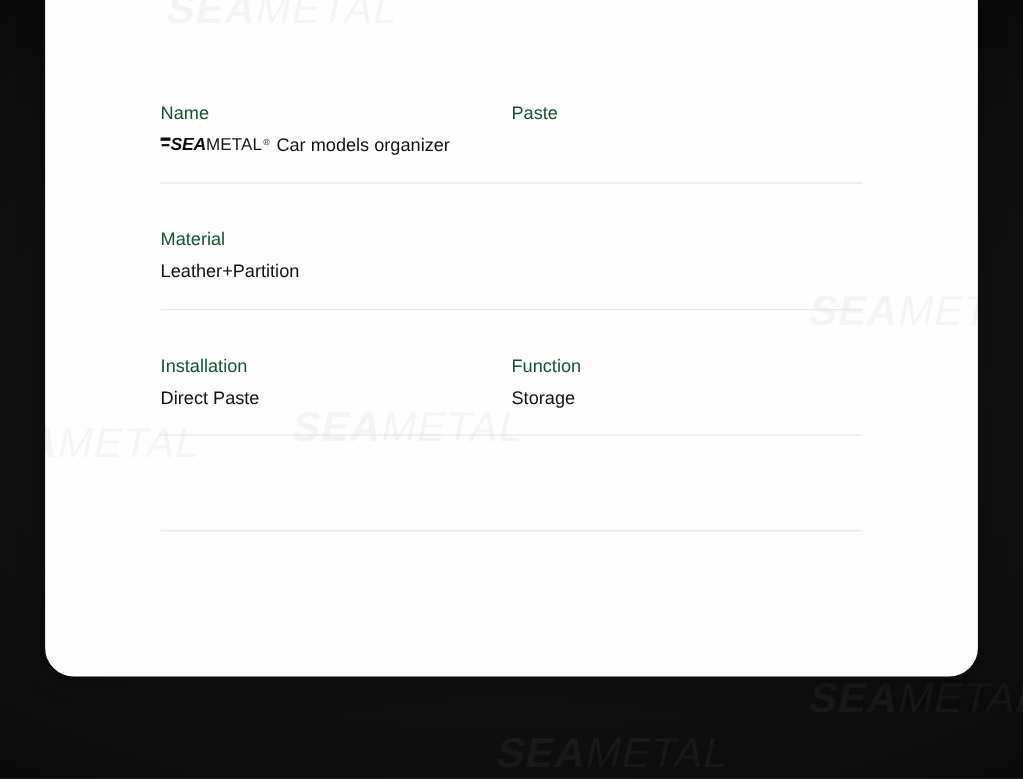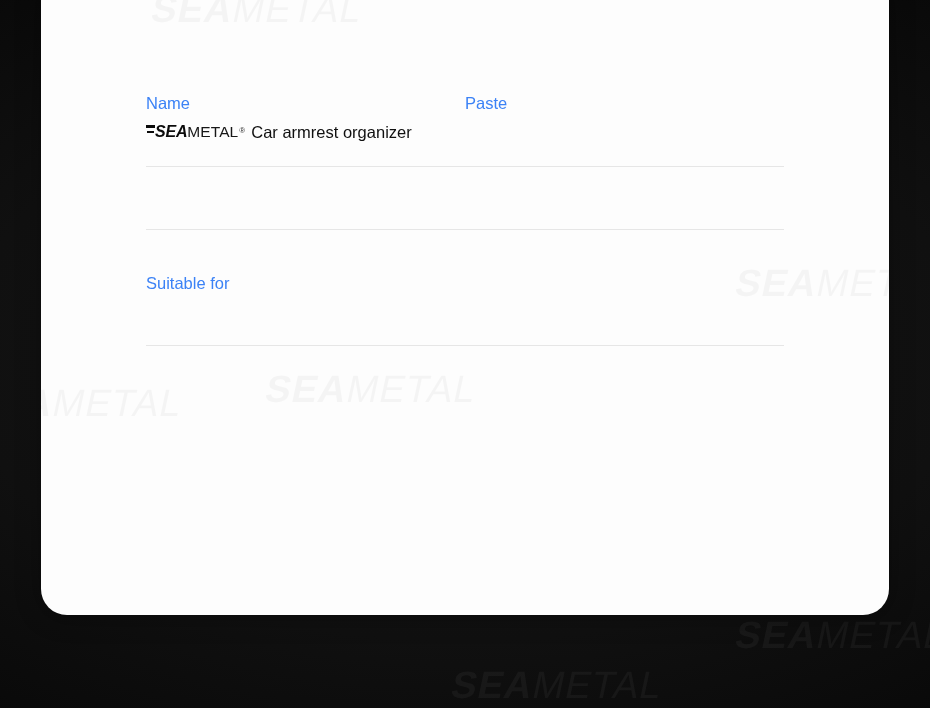--- a/index.html
+++ b/index.html
@@ -73,21 +73,21 @@
   .spec-row.r2 { padding-top: 40px; }
   .spec-row.r3 { padding-top: 40px; }
   .spec-row.r4 { padding-top: 42px; padding-bottom: 44px; }
 
   .spec-cell {
     width: 50%;
     padding-right: 14px;
   }
   .spec-label {
     font-size: 16.5px;
-    color: #3b82f6;
+    color: #14532d;
     line-height: 1.35;
     margin-bottom: 7px;
     font-weight: 400;
   }
   .spec-value {
     font-size: 16.5px;
     color: #101010;
     line-height: 1.35;
     font-weight: 400;
     display: flex;
@@ -177,36 +177,49 @@
 
       <div class="spec-row r1">
         <div class="spec-cell">
           <div class="spec-label">Name</div>
           <div class="spec-value">
             <span class="brandmark">
               <span class="bm-sea">SEA</span>
                 <span class="bm-metal">METAL</span>
                 <span class="bm-reg">®</span>
             </span>
-            <span>Car armrest organizer</span>
+            <span>Car models organizer</span>
           </div>
         </div>
         <div class="spec-cell">
           <div class="spec-label">Paste</div>
         </div>
       </div>
 
       <div class="spec-row r2">
         <div class="spec-cell">
-        </div>
-      </div>
-
+          <div class="spec-label">Material</div>
+          <div class="spec-value">Leather+Partition</div>
+        </div>
+        <div class="spec-cell">
+        </div>
+      </div>
+
+      <div class="spec-row r3">
+        <div class="spec-cell">
+          <div class="spec-label">Installation</div>
+          <div class="spec-value">Direct Paste</div>
+        </div>
+        <div class="spec-cell">
+          <div class="spec-label">Function</div>
+          <div class="spec-value">Storage</div>
+        </div>
+      </div>
 
       <div class="spec-row r4">
         <div class="spec-cell">
-          <div class="spec-label">Suitable for</div>
         </div>
         <div class="spec-cell"></div>
       </div>
 
     </div>
   </div>
 </div>
 
 </body></html>

